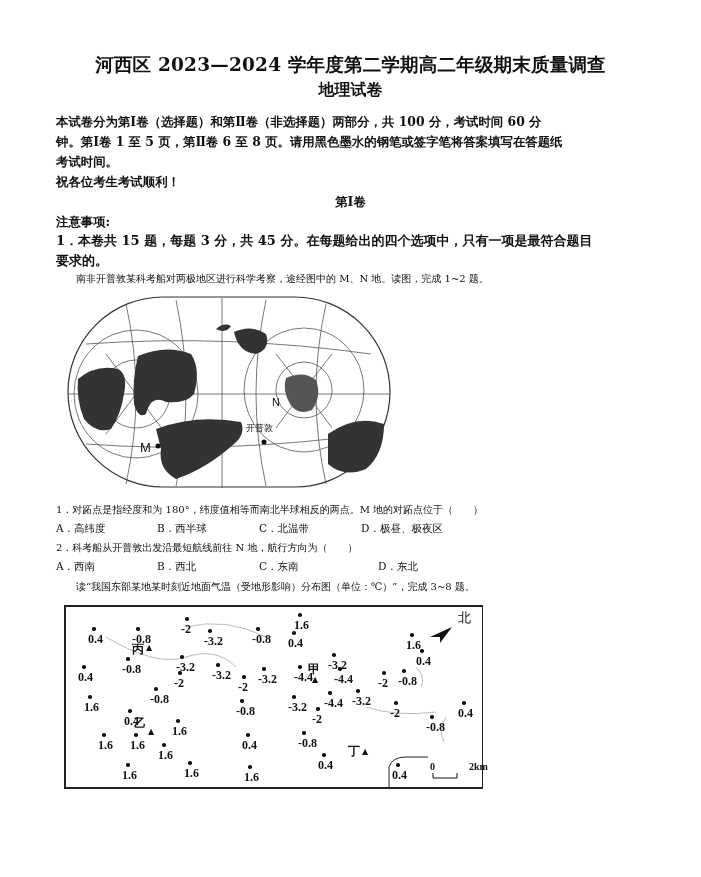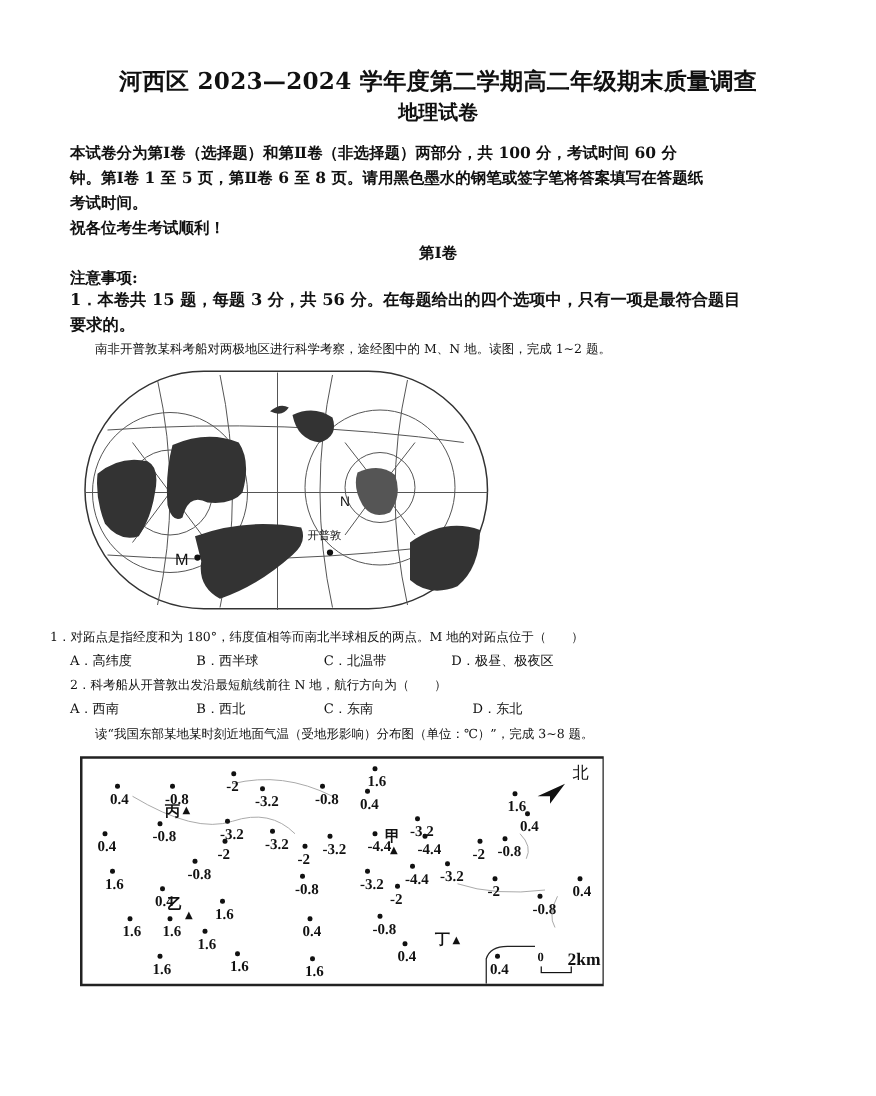--- a/index.html
+++ b/index.html
@@ -24,21 +24,21 @@
 <div class="abs title">河西区 2023—2024 学年度第二学期高二年级期末质量调查</div>
 <div class="abs subtitle">地理试卷</div>
 
 <div class="abs p" style="top:112px">本试卷分为第Ⅰ卷（选择题）和第Ⅱ卷（非选择题）两部分，共 100 分，考试时间 60 分</div>
 <div class="abs p" style="top:132px">钟。第Ⅰ卷 1 至 5 页，第Ⅱ卷 6 至 8 页。请用黑色墨水的钢笔或签字笔将答案填写在答题纸</div>
 <div class="abs p" style="top:152px">考试时间。</div>
 <div class="abs p" style="top:172px">祝各位考生考试顺利！</div>
 
 <div class="abs sec" style="top:194px">第Ⅰ卷</div>
 <div class="abs note" style="top:214px">注意事项:</div>
-<div class="abs q" style="top:230px">1．本卷共 15 题，每题 3 分，共 56 分。在每题给出的四个选项中，只有一项是最符合题目</div>
+<div class="abs q" style="top:230px">1．本卷共 15 题，每题 3 分，共 45 分。在每题给出的四个选项中，只有一项是最符合题目</div>
 <div class="abs q" style="top:250px">要求的。</div>
 
 <div class="abs small" style="left:76px;top:272px">南非开普敦某科考船对两极地区进行科学考察，途经图中的 M、N 地。读图，完成 1~2 题。</div>
 
 <div class="abs map1">
   <svg width="326" height="196" viewBox="0 0 326 196">
     <rect x="2" y="3" width="322" height="190" rx="95" ry="95" fill="#fff" stroke="#333" stroke-width="1.2"></rect>
     <g fill="none" stroke="#555" stroke-width="0.8">
       <ellipse cx="70" cy="100" rx="34" ry="34"></ellipse>
       <ellipse cx="70" cy="100" rx="62" ry="64"></ellipse>
@@ -65,21 +65,21 @@
       <path d="M262 140 Q290 120 318 130 Q318 160 300 175 Q278 184 262 170Z"></path>
     </g>
     <circle cx="92" cy="152" r="2.5" fill="#111"></circle>
     <circle cx="198" cy="148" r="2.5" fill="#111"></circle>
   </svg>
   <span class="abs" style="left:74px;top:146px;font-size:13px;font-family:'Liberation Sans',sans-serif;">M</span>
   <span class="abs" style="left:206px;top:102px;font-size:11px;font-family:'Liberation Sans',sans-serif;">N</span>
   <span class="abs" style="left:180px;top:128px;font-size:9px;">开普敦</span>
 </div>
 
-<div class="abs small" style="left:40px;top:503px">1．对跖点是指经度和为 180°，纬度值相等而南北半球相反的两点。M 地的对跖点位于（　　）</div>
+<div class="abs small" style="left:56px;top:503px">1．对跖点是指经度和为 180°，纬度值相等而南北半球相反的两点。M 地的对跖点位于（　　）</div>
 <div class="abs opt" style="left:56px;top:522px">A．高纬度</div>
 <div class="abs opt" style="left:157px;top:522px">B．西半球</div>
 <div class="abs opt" style="left:259px;top:522px">C．北温带</div>
 <div class="abs opt" style="left:361px;top:522px">D．极昼、极夜区</div>
 
 <div class="abs small" style="left:56px;top:541px">2．科考船从开普敦出发沿最短航线前往 N 地，航行方向为（　　）</div>
 <div class="abs opt" style="left:56px;top:560px">A．西南</div>
 <div class="abs opt" style="left:157px;top:560px">B．西北</div>
 <div class="abs opt" style="left:259px;top:560px">C．东南</div>
 <div class="abs opt" style="left:378px;top:560px">D．东北</div>
@@ -194,17 +194,17 @@
   <span class="abs" style="left:246px;top:68px;font-size:8px;">▲</span>
   <span class="pt" style="left:282px;top:136px;font-size:12px;">丁</span>
   <span class="abs" style="left:296px;top:140px;font-size:8px;">▲</span>
 
   <svg class="abs" style="left:364px;top:18px" width="22" height="20">
     <path d="M0 12 L22 2 L10 18 L10 12 Z" fill="#111"></path>
   </svg>
   <span class="abs" style="left:392px;top:2px;font-size:13px;">北</span>
 
   <span class="pt" style="left:364px;top:154px;font-size:10px;">0</span>
-  <span class="pt" style="left:388px;top:154px;font-size:14px;">2km</span>
+  <span class="pt" style="left:403px;top:154px;font-size:10px;">2km</span>
   <svg class="abs" style="left:366px;top:166px" width="26" height="6">
     <path d="M1 0 L1 5 L25 5 L25 0" fill="none" stroke="#111" stroke-width="1"></path>
   </svg>
 </div>
 
 </body></html>

